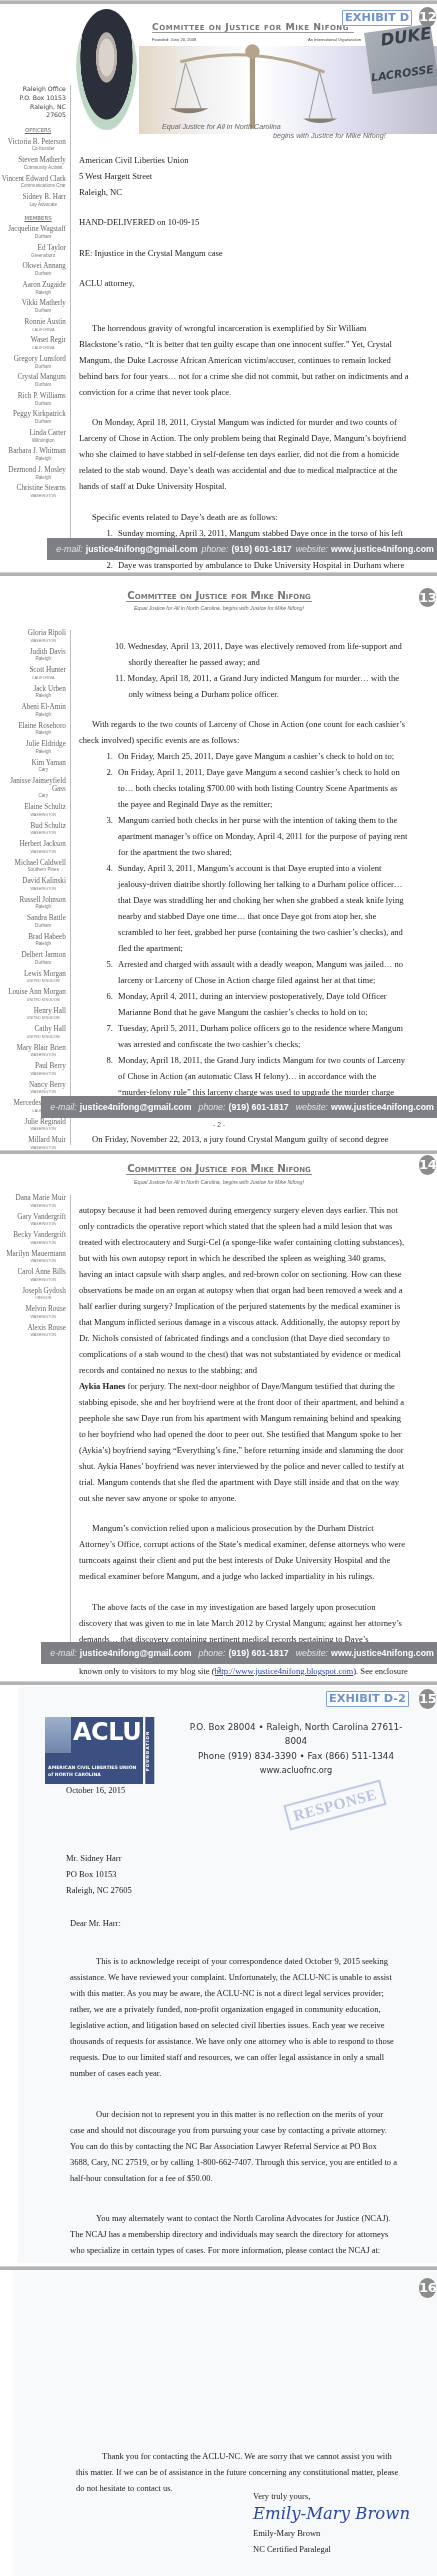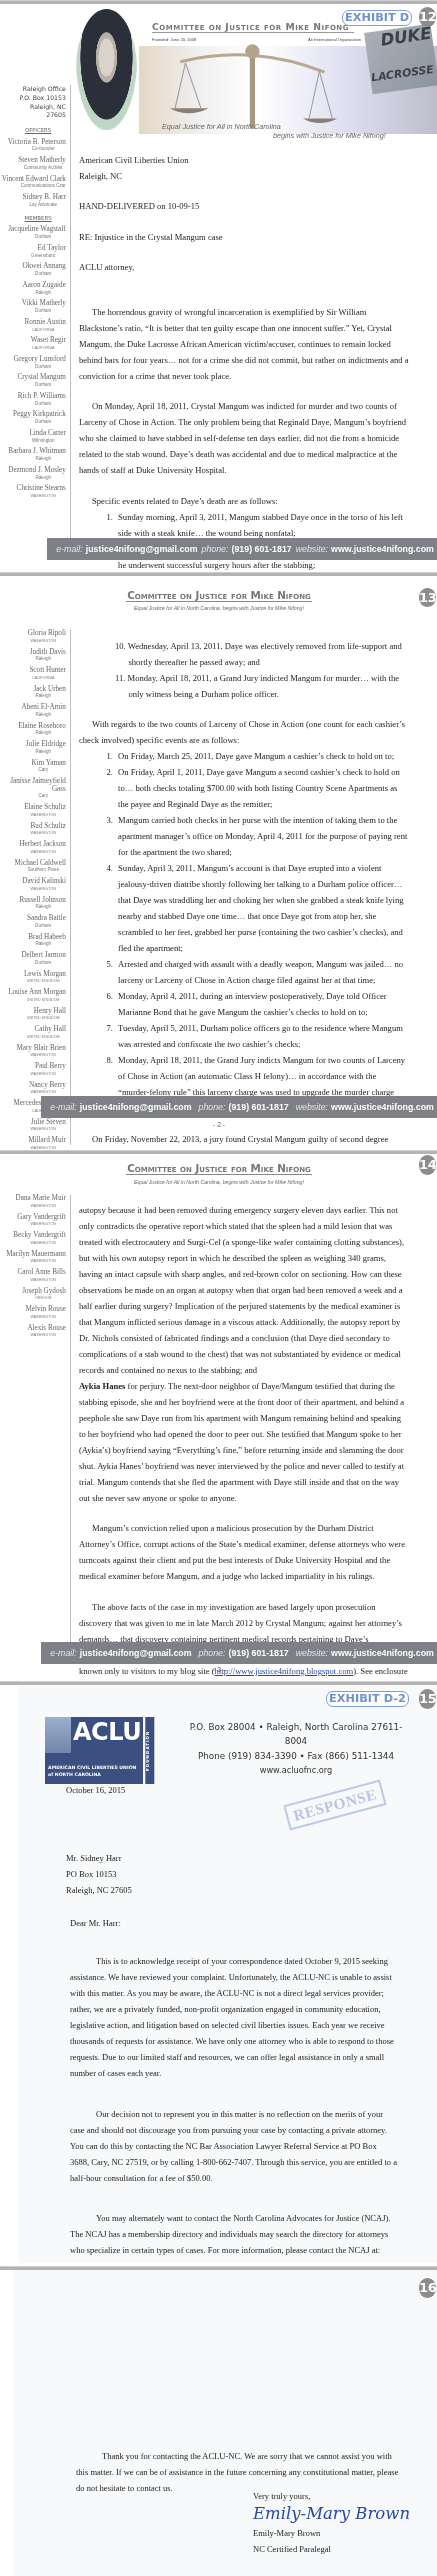--- a/index.html
+++ b/index.html
@@ -1,20 +1,20 @@
 <!DOCTYPE html>
 <html style="font-size:8.2px"><head>
   <meta charset="utf-8">
   <style>
     html, body { margin: 0; padding: 0; }
     body { width: 438px; background: #ffffff; font-family: "Liberation Serif", serif; color: #1a1a1a; }
     .page { position: relative; width: 438px; background: #fff; overflow: hidden; }
     .sep { height: 2.6px; background: #b3b3b3; border-top: 0.5px solid #cfcfcf; }
     .pg-badge { position: absolute; right: 2.1px; width: 16.5px; height: 19.6px; border-radius: 50%; background: #8c8c8c; color: #fff; font-family: "DejaVu Sans", sans-serif; font-weight: bold; font-size: 13px; display: flex; align-items: center; justify-content: center; letter-spacing: -0.5px; }
-    .exhibit { position: absolute; border: 1px solid #7da0d8; border-radius: 7px; color: #6f93d0; font-family: "DejaVu Sans", sans-serif; font-weight: bold; background: rgba(255,255,255,0.85); padding: 0 2.1px; line-height: 13.4px; font-size: 11.3px; }
+    .exhibit { position: absolute; border: 1px solid #7da0d8; border-radius: 1px; color: #6f93d0; font-family: "DejaVu Sans", sans-serif; font-weight: bold; background: rgba(255,255,255,0.85); padding: 0 2.1px; line-height: 13.4px; font-size: 11.3px; }
     .photo { position: absolute; left: 76px; top: 9.3px; width: 61px; height: 121px; border-radius: 50% 50% 45% 45%; background: radial-gradient(ellipse at 50% 40%, #d9d3cc 0 18%, #b8b0a8 19% 24%, #2a2f3a 25% 60%, rgba(70,140,90,0.35) 61% 70%, rgba(255,255,255,0) 72%); }
     .banner-bg { position: absolute; left: 139px; top: 46px; width: 299px; height: 88px; background: linear-gradient(90deg, rgba(200,175,140,0.5) 0%, rgba(230,230,230,0.6) 20%, rgba(255,255,255,0) 40%, rgba(200,200,230,0.6) 70%, rgba(160,160,180,0.7) 100%); }
     .scales { position: absolute; left: 170px; top: 41px; }
     .duke-card { position: absolute; left: 368px; top: 28px; width: 67px; height: 62px; background: linear-gradient(135deg, #aab0b8, #8c949e); transform: rotate(-8deg); color: #3a3f48; font-family: "DejaVu Sans", sans-serif; font-style: italic; font-weight: bold; }
     .duke-card .d1 { position: absolute; left: 15.5px; top: 0px; font-size: 16.5px; }
     .duke-card .d2 { position: absolute; left: 1px; top: 39px; font-size: 10.8px; }
     .org-title { position: absolute; left: 152px; top: 20.6px; font-family: "DejaVu Sans", sans-serif; color: #777; font-size: 9.3px; letter-spacing: 0.5px; font-variant: small-caps; font-weight: bold; border-bottom: 0.5px solid #999; padding-right: 5.2px; }
     .founded { position: absolute; left: 152px; top: 37px; font-family: "Liberation Sans", sans-serif; font-size: 4.1px; color: #444; }
     .intl { position: absolute; left: 308px; top: 37px; font-family: "Liberation Sans", sans-serif; font-size: 4.1px; color: #444; }
     .tag1 { position: absolute; left: 162px; top: 122px; font-family: "Liberation Sans", sans-serif; font-style: italic; color: #666; font-size: 7.2px; }
@@ -140,20 +140,21 @@
         <div class="sb-name">Dezmond J. Mosley</div>
         <div class="sb-loc">Raleigh</div>
         <div class="sb-name">Christine Stearns</div>
         <div class="sb-loc caps">WASHINGTON</div>
       </div>
   </div>
 
   <div class="body-col" style="top:152px; line-height:16px;">
     <div id="addr1">
         <div>American Civil Liberties Union</div>
+        <div>5 West Hargett Street</div>
         <div>Raleigh, NC</div>
       </div>
     <div class="gap"></div>
     <p>HAND-DELIVERED on 10-09-15</p>
     <div class="gap"></div>
     <p>RE:  Injustice in the Crystal Mangum case</p>
     <div class="gap"></div>
     <p>ACLU attorney,</p>
     <div class="gap"></div>
       <div class="gap"></div>
@@ -227,21 +228,21 @@
       <div class="sb-name">Cathy Hall</div>
       <div class="sb-loc caps">UNITED KINGDOM</div>
       <div class="sb-name">Mary Blair Brien</div>
       <div class="sb-loc caps">WASHINGTON</div>
       <div class="sb-name">Paul Berry</div>
       <div class="sb-loc caps">WASHINGTON</div>
       <div class="sb-name">Nancy Berry</div>
       <div class="sb-loc caps">WASHINGTON</div>
       <div class="sb-name">Mercedes Jackson</div>
       <div class="sb-loc caps">CALIFORNIA</div>
-      <div class="sb-name">Julie Steven</div>
+      <div class="sb-name">Julie Reginald</div>
       <div class="sb-loc caps">WASHINGTON</div>
       <div class="sb-name">Millard Muir</div>
       <div class="sb-loc caps">WASHINGTON</div>
     </div>
 
   <div class="body-col" style="top:66px;">
     <ol class="ev" id="events2" style="list-style: none; padding-left: 36px;">
         <li style="text-indent: -13.4px; padding-left: 13.4px;"><span>10. </span><span>Wednesday, April 13, 2011, Daye was electively removed from life-support and shortly thereafter he passed away; and</span></li>
         <li style="text-indent: -13.4px; padding-left: 13.4px;"><span>11. </span><span>Monday, April 18, 2011, a Grand Jury indicted Mangum for murder… with the only witness being a Durham police officer.</span></li>
       </ol>

